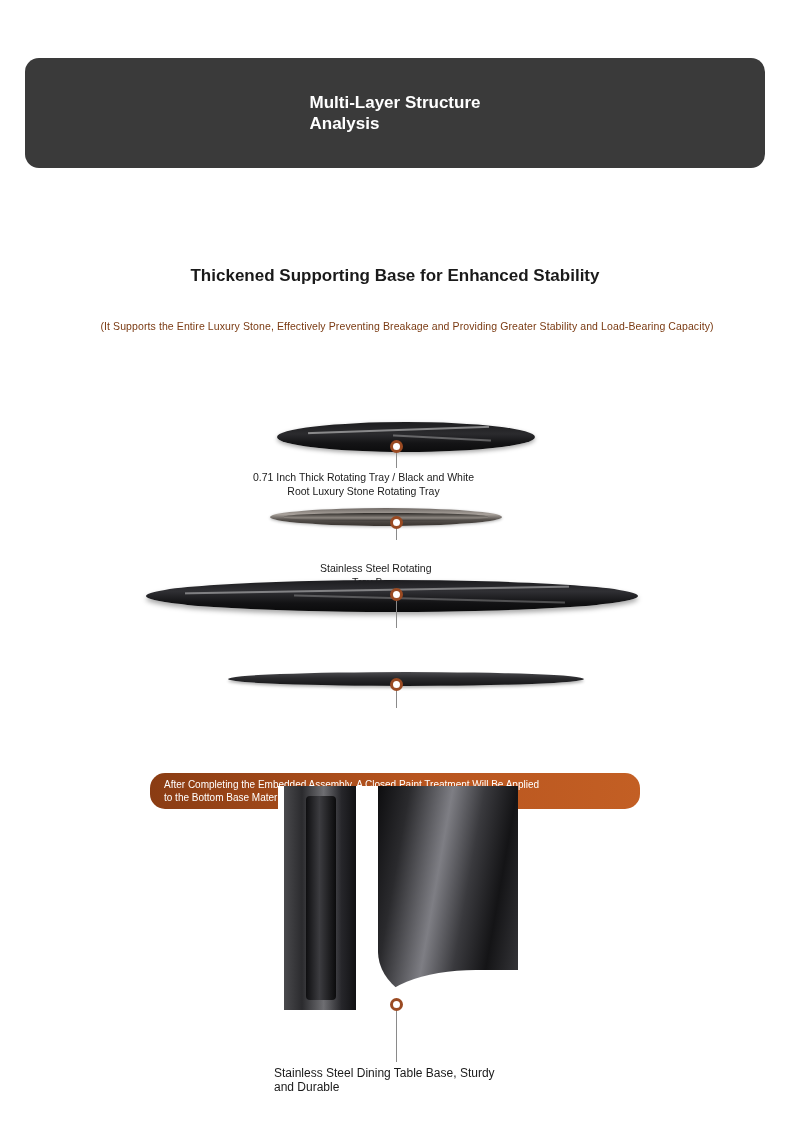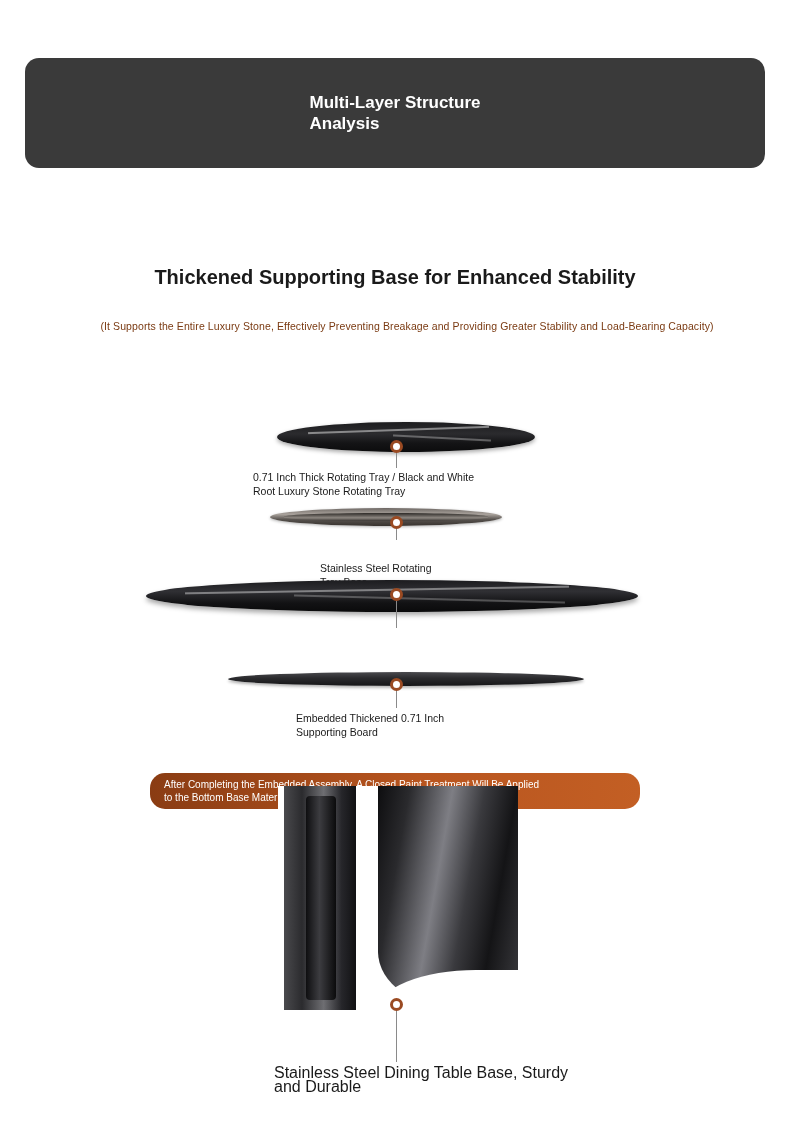--- a/index.html
+++ b/index.html
@@ -41,21 +41,21 @@
     white-space: pre-line;
   }
 
   
   .section-heading {
     position: absolute;
     left: 0;
     top: 266px;
     width: 790px;
     text-align: center;
-    font-size: 20px;
+    font-size: 17px;
     font-weight: bold;
     color: #1a1a1a;
   }
   .section-subheading {
     position: absolute;
     left: 0;
     top: 320px;
     width: 790px;
     text-align: center;
     font-size: 10.5px;
@@ -64,20 +64,21 @@
     margin-left: 12px;
   }
 
   
   .stack {
     position: absolute;
     left: 0;
     top: 400px;
     width: 790px;
     height: 340px;
+    text-align: center;
   }
 
   
   .disc {
     position: absolute;
     border-radius: 50%;
   }
 
   
   .tray-top {
@@ -281,21 +282,21 @@
   }
   .bottom-marker {
     position: absolute;
     left: 390px;
     top: 998px;
   }
   .bottom-text {
     position: absolute;
     left: 274px;
     top: 1066px;
-    font-size: 16px;
+    font-size: 12px;
     line-height: 14px;
     white-space: pre-line;
     color: #1a1a1a;
   }
 </style>
 </head>
 <body>
 
 <div class="header-banner">
   <div class="header-title">Multi-Layer Structure
@@ -319,22 +320,20 @@
   <div class="callout-text" style="left:320px; top:161px;">Stainless Steel Rotating
 Tray Base</div>
 
   <div class="disc slab"></div>
   <div class="leader" style="left:396px; top:200px; height:28px;"></div>
   <div class="marker" style="left:390px; top:188px;"></div>
 
   <div class="disc support-board"></div>
   <div class="leader" style="left:396px; top:286px; height:22px;"></div>
   <div class="marker" style="left:390px; top:278px;"></div>
-  <div class="callout-text" style="left:296px; top:311px;">Embedded Thickened 0.71 Inch
-Supporting Board</div>
 </div>
 
 <div class="note-bar">
   <div class="note-bar-text">After Completing the Embedded Assembly, A Closed Paint Treatment Will Be Applied
 to the Bottom Base Material</div>
 </div>
 
 <div class="photo-panel">
   <div class="leg-left"></div>
   <div class="leg-right"></div>

